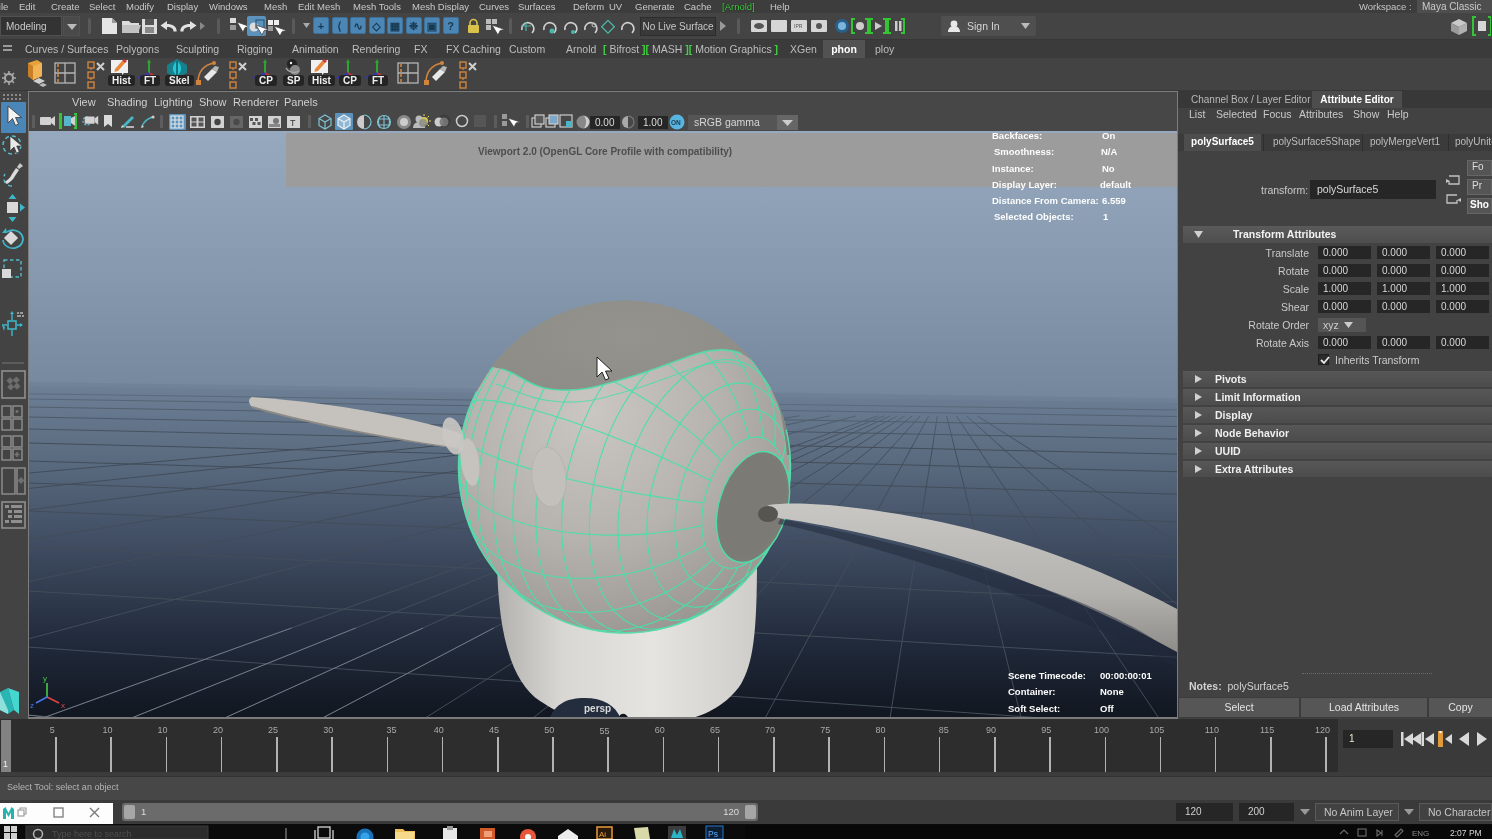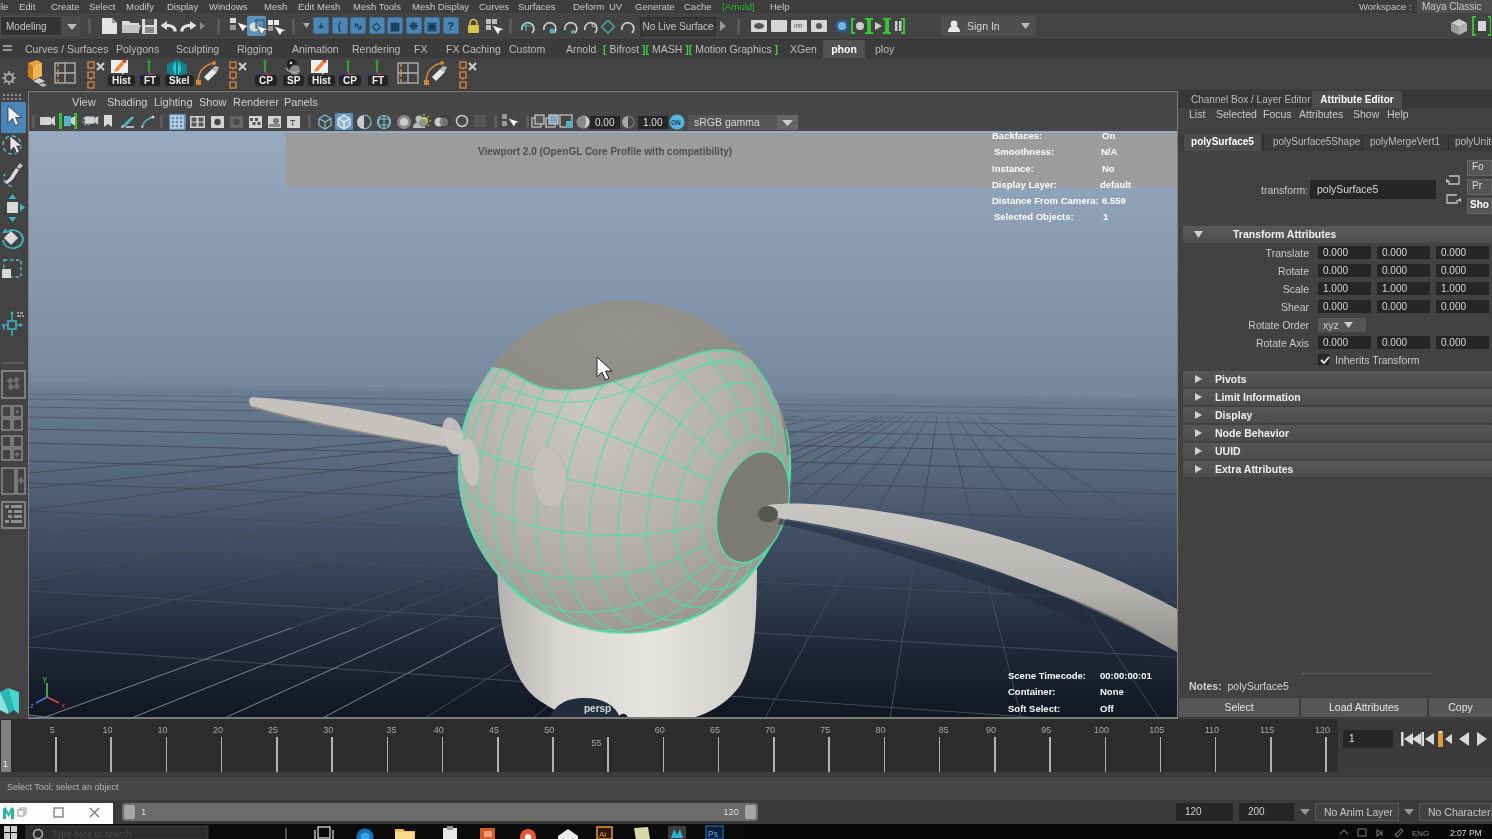--- a/index.html
+++ b/index.html
@@ -813,21 +813,21 @@
         <span class="abs" style="left:315.3px;top:5px;width:26px;text-align:center;color:#a8a8a8;font-size:9px">30</span>
         <div class="abs" style="left:386.5px;top:17px;width:1.5px;height:35px;background:#b2b2b2"></div>
         <span class="abs" style="left:370.5px;top:5px;width:26px;text-align:right;color:#a8a8a8;font-size:9px">35</span>
         <div class="abs" style="left:441.8px;top:17px;width:1.5px;height:35px;background:#b2b2b2"></div>
         <span class="abs" style="left:425.8px;top:5px;width:26px;text-align:center;color:#a8a8a8;font-size:9px">40</span>
         <div class="abs" style="left:497.0px;top:17px;width:1.5px;height:35px;background:#b2b2b2"></div>
         <span class="abs" style="left:481.0px;top:5px;width:26px;text-align:center;color:#a8a8a8;font-size:9px">45</span>
         <div class="abs" style="left:552.2px;top:17px;width:1.5px;height:35px;background:#b2b2b2"></div>
         <span class="abs" style="left:536.2px;top:5px;width:26px;text-align:center;color:#a8a8a8;font-size:9px">50</span>
         <div class="abs" style="left:607.4px;top:17px;width:1.5px;height:35px;background:#b2b2b2"></div>
-        <span class="abs" style="left:591.4px;top:18px;width:26px;color:#a8a8a8;font-size:9px">55</span>
+        <span class="abs" style="left:591.4px;top:6px;width:26px;text-align:center;color:#a8a8a8;font-size:9px">55</span>
         <div class="abs" style="left:662.7px;top:17px;width:1.5px;height:35px;background:#b2b2b2"></div>
         <span class="abs" style="left:646.7px;top:5px;width:26px;text-align:center;color:#a8a8a8;font-size:9px">60</span>
         <div class="abs" style="left:717.9px;top:17px;width:1.5px;height:35px;background:#b2b2b2"></div>
         <span class="abs" style="left:701.9px;top:5px;width:26px;text-align:center;color:#a8a8a8;font-size:9px">65</span>
         <div class="abs" style="left:773.1px;top:17px;width:1.5px;height:35px;background:#b2b2b2"></div>
         <span class="abs" style="left:757.1px;top:5px;width:26px;text-align:center;color:#a8a8a8;font-size:9px">70</span>
         <div class="abs" style="left:828.3px;top:17px;width:1.5px;height:35px;background:#b2b2b2"></div>
         <span class="abs" style="left:812.3px;top:5px;width:26px;text-align:center;color:#a8a8a8;font-size:9px">75</span>
         <div class="abs" style="left:883.6px;top:17px;width:1.5px;height:35px;background:#b2b2b2"></div>
         <span class="abs" style="left:867.6px;top:5px;width:26px;text-align:center;color:#a8a8a8;font-size:9px">80</span>

